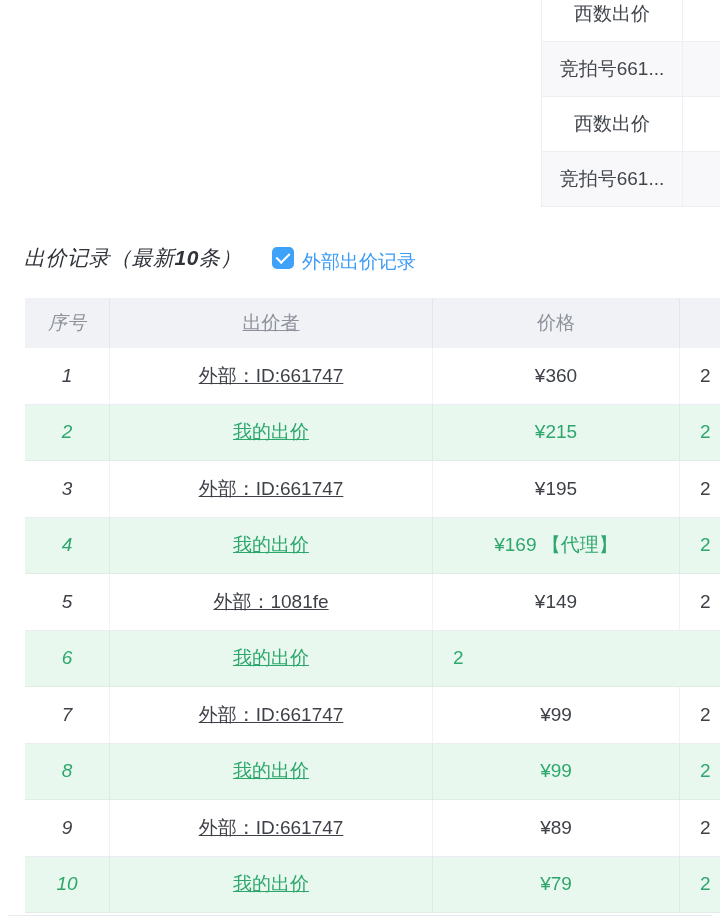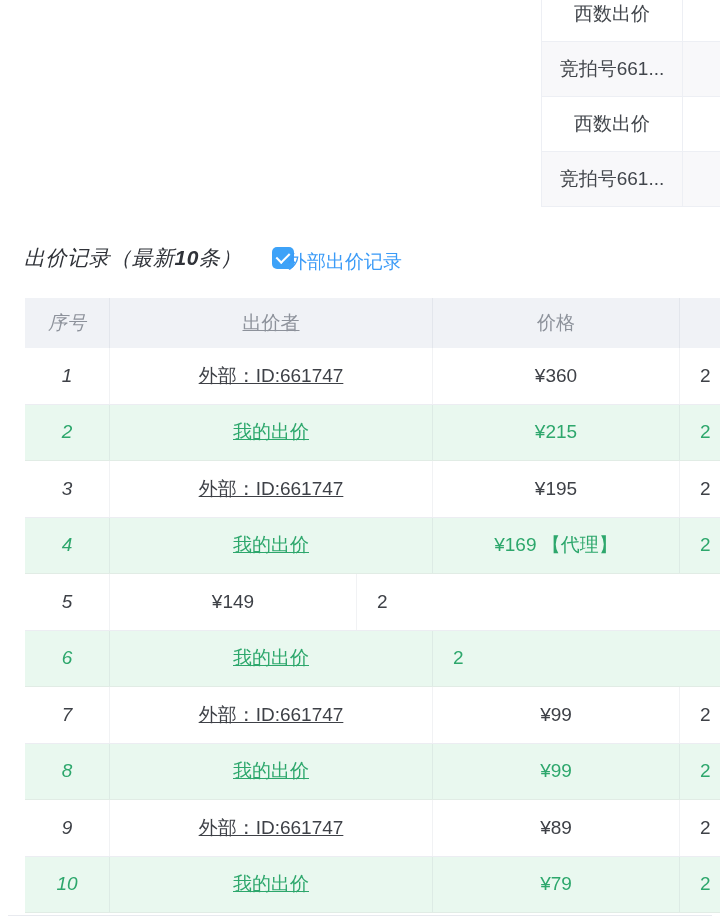--- a/index.html
+++ b/index.html
@@ -33,21 +33,21 @@
   .page-title b { font-weight:700; }
   .checkbox {
     position:absolute; left:272px; top:247px; width:22px; height:22px;
     background:#3da2f8; border-radius:5px; cursor:pointer;
   }
   .checkbox::after {
     content:""; position:absolute; left:7px; top:3px; width:6px; height:11px;
     border:solid #ffffff; border-width:0 2.5px 2.5px 0; transform:rotate(45deg);
   }
   .checkbox-label {
-    position:absolute; left:288px; top:249px;
+    position:absolute; left:302px; top:249px;
     font-size:19px; color:#3b9bf7; cursor:pointer;
   }
 
   
   .bid-table { position:absolute; left:25px; top:298px; width:916px; }
   .bid-header {
     display:flex; height:50px; background:#f0f2f6;
     font-size:19px; color:#8d929b;
   }
   .cell {
@@ -136,20 +136,21 @@
 
       <div class="bid-row mine">
         <div class="cell c-idx">4</div>
         <div class="cell c-bidder">我的出价</div>
         <div class="cell c-price">¥169 【代理】</div>
         <div class="cell c-time">2</div>
       </div>
 
       <div class="bid-row">
         <div class="cell c-idx">5</div>
+        <div class="cell c-bidder">外部：1081fe</div>
         <div class="cell c-price">¥149</div>
         <div class="cell c-time">2</div>
       </div>
 
       <div class="bid-row mine">
         <div class="cell c-idx">6</div>
         <div class="cell c-bidder">我的出价</div>
         <div class="cell c-time">2</div>
       </div>
 

